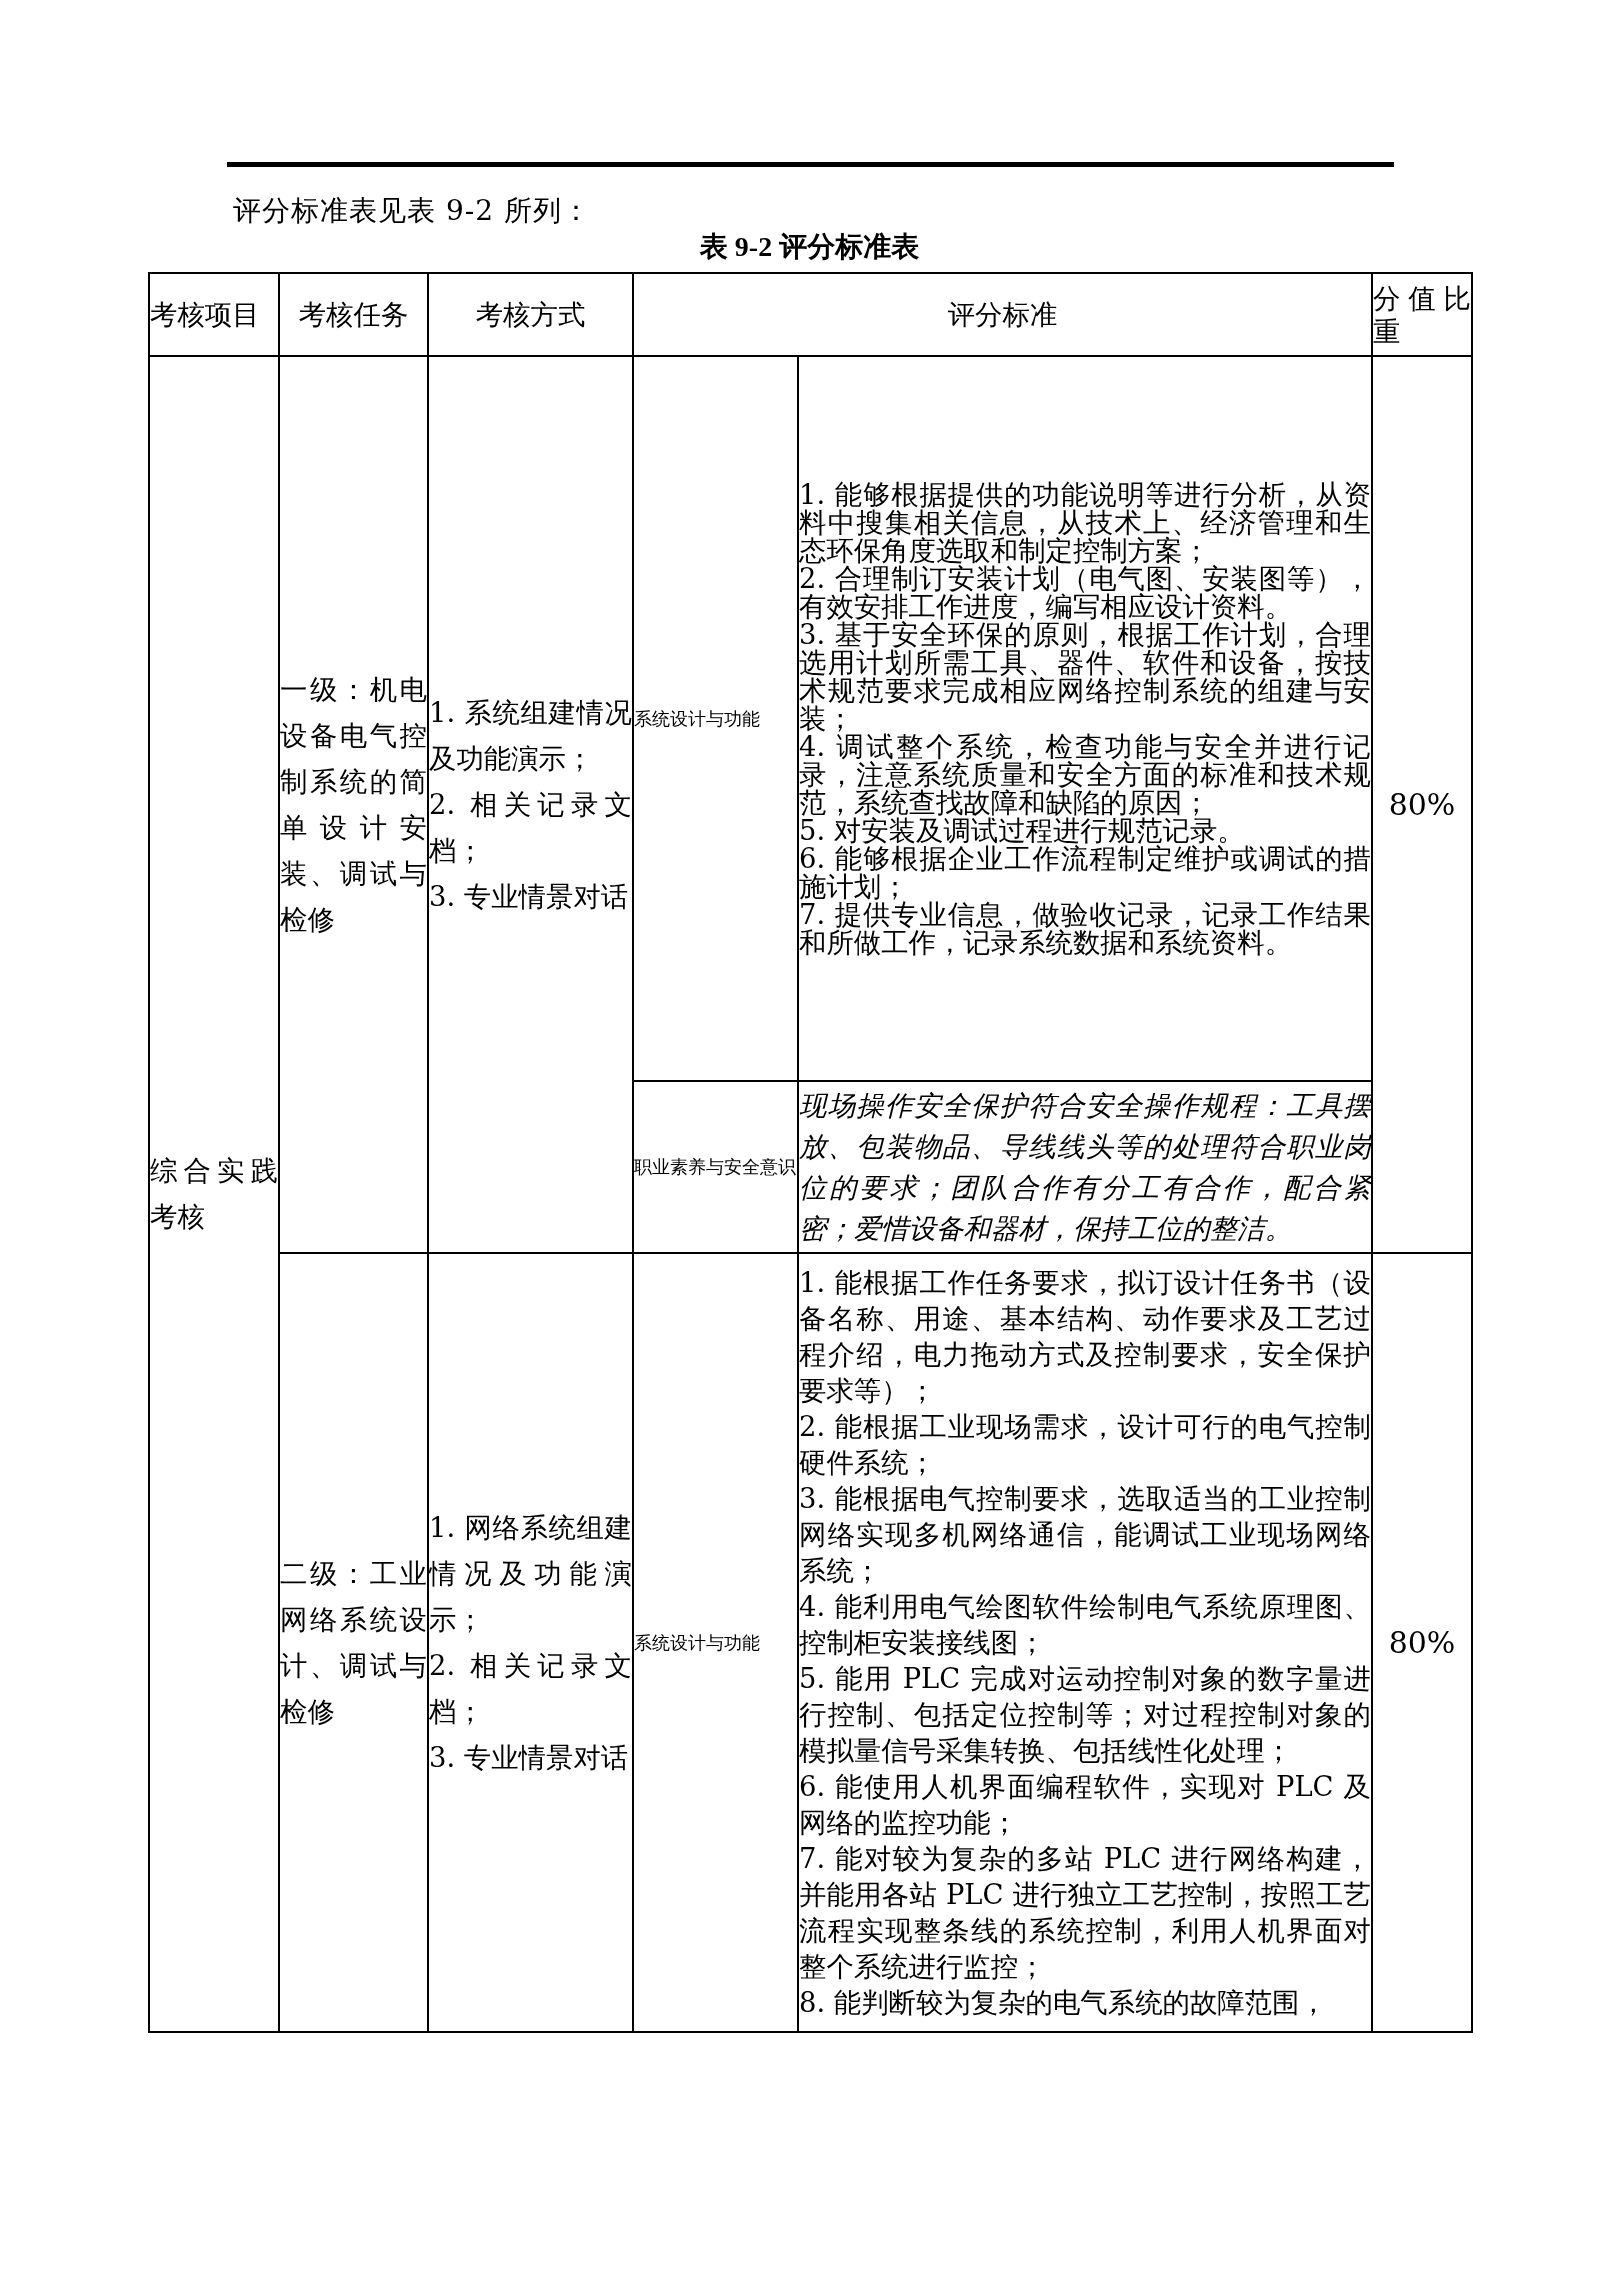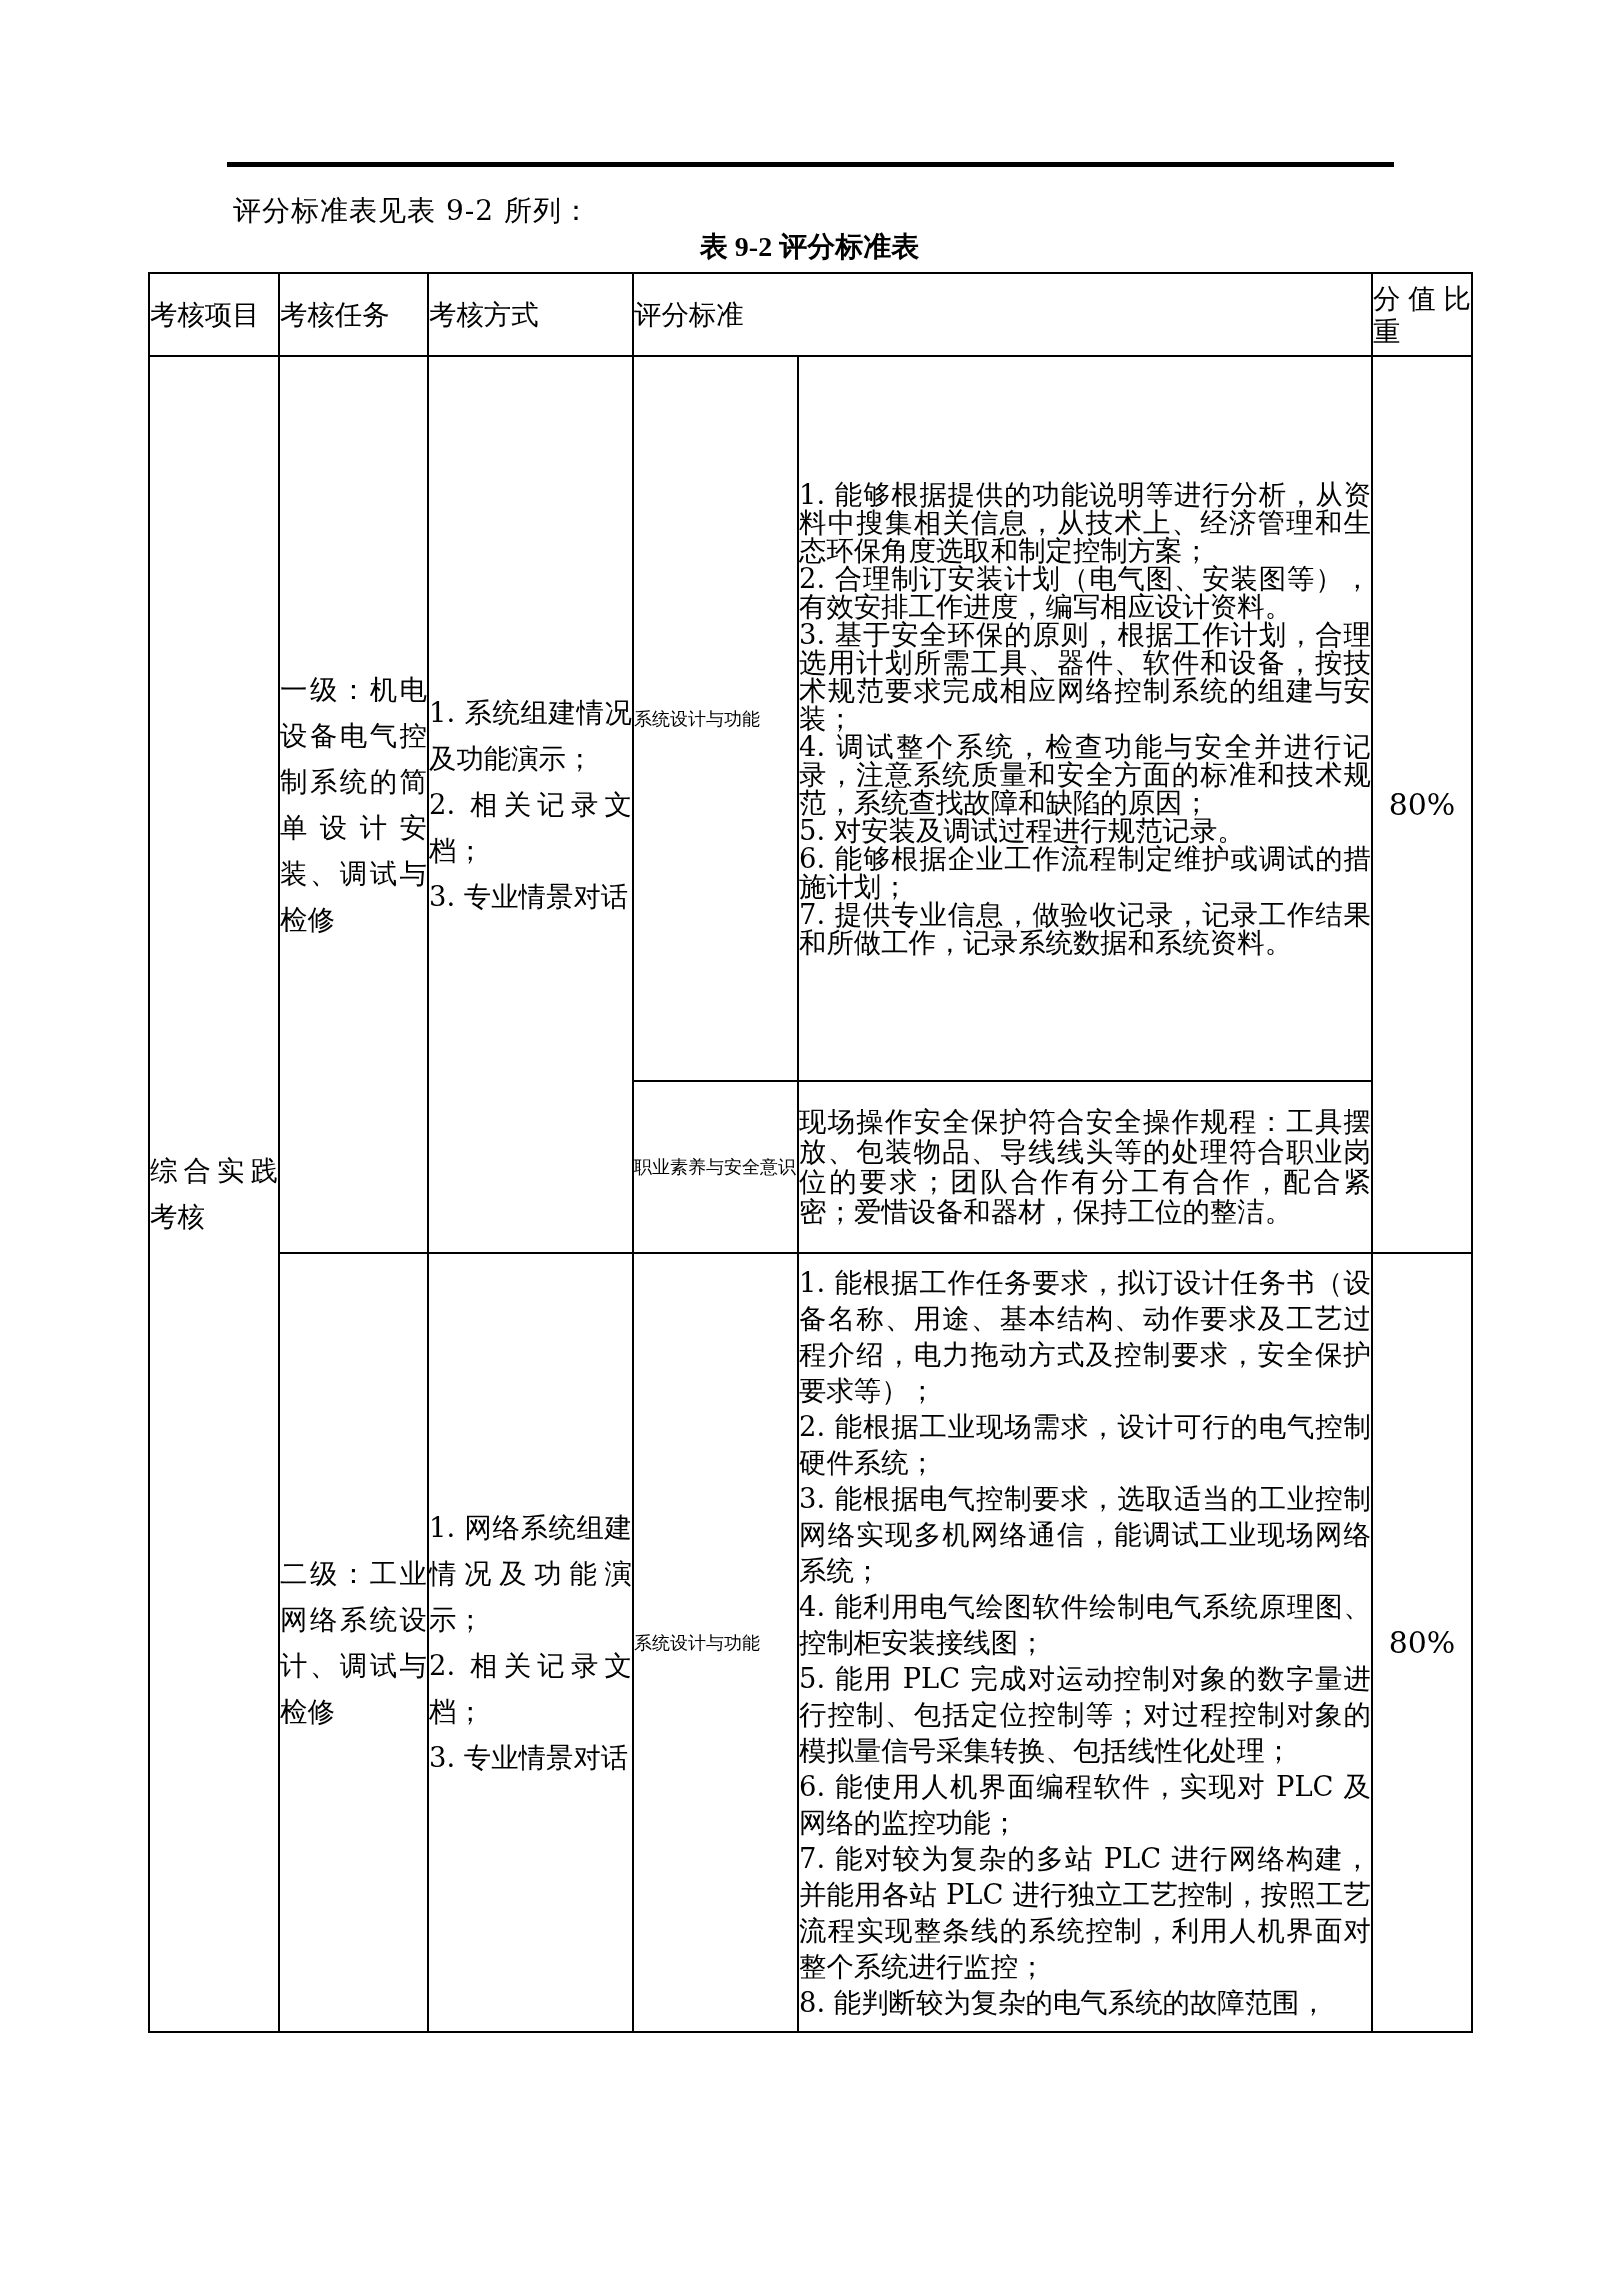--- a/index.html
+++ b/index.html
@@ -50,21 +50,21 @@
     overflow: hidden;
   }
   
   .th-cell {
     font-size: 27.4px;
     line-height: 33px;
     text-align: justify;
     text-justify: inter-character;
     padding: 3.9px 9.8px;
   }
-  .th-center { text-align: left; }
+  .th-center { text-align: center; }
   
   .cell-project {
     font-size: 27.4px;
     line-height: 46px;
     text-align: justify;
     text-justify: inter-character;
     padding: 0 11.8px;
   }
   
   .cell-task {
@@ -93,21 +93,21 @@
   }
   
   .cell-detail {
     font-size: 27.4px;
     text-align: justify;
     text-justify: inter-character;
     padding: 2px 9.8px 2px 7.8px;
   }
   .cell-detail p { margin: 0; }
   .lh43 p { line-height: 28px; }
-  .lh42 p { line-height: 30px; }
+  .lh42 p { line-height: 41px; font-style: italic; }
   .lh37 p { line-height: 36px; }
   
   .cell-weight {
     font-size: 30px;
     padding: 0 0 0 13.7px;
     text-align: center;
   }
 </style>
 </head>
 <body>

